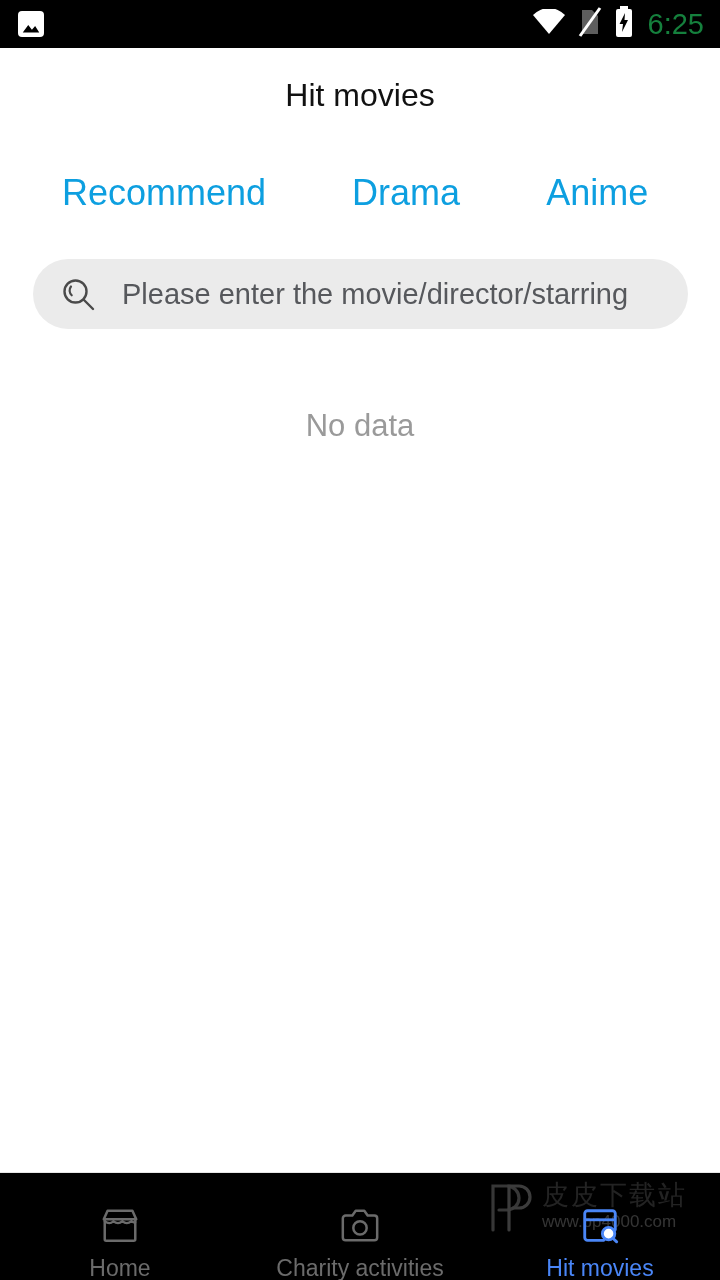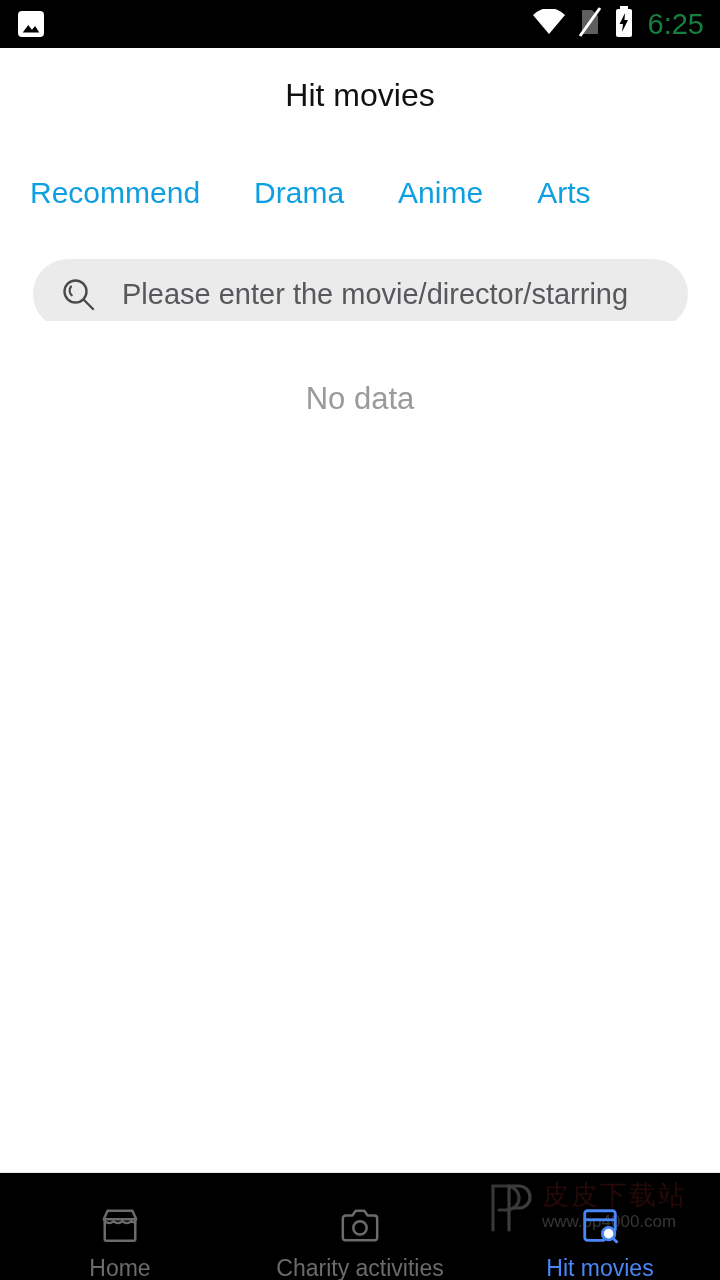--- a/index.html
+++ b/index.html
@@ -78,25 +78,26 @@
     top: 155px; left: 0;
     width: 720px;
     height: 76px;
     display: flex;
     align-items: center;
     overflow: hidden;
     background: #ffffff;
   }
   .tab-item {
     flex: 0 0 auto;
-    font-size: 30px;
+    font-size: 36px;
     color: #0d9fe0;
     white-space: nowrap;
     padding: 0 27px;
     line-height: 1;
+    margin-left: 32px;
   }
   .tab-item:first-child { padding-left: 30px; }
 
   
   .search-wrap {
     position: absolute;
     top: 259px;
     left: 33px;
     width: 655px;
     height: 70px;
@@ -118,21 +119,21 @@
   .search-placeholder {
     font-size: 29px;
     color: #56585c;
     white-space: nowrap;
     line-height: 1;
   }
 
   
   .content-area {
     position: absolute;
-    top: 321px; left: 0;
+    top: 348px; left: 0;
     width: 720px;
     height: 843px;
     background: #ffffff;
   }
   .empty-text {
     position: absolute;
     top: 62px;
     left: 0;
     width: 720px;
     text-align: center;
@@ -194,21 +195,21 @@
     width: 54px; height: 58px;
     display: flex; align-items: center; justify-content: center;
   }
   .wm-text {
     display: flex;
     flex-direction: column;
     gap: 4px;
   }
   .wm-cn {
     font-size: 27px;
-    color: #7f1d1d;
+    color: #737373;
     letter-spacing: 2px;
     line-height: 1;
   }
   .wm-url {
     font-size: 17px;
     color: #adadad;
     line-height: 1;
   }
 </style>
 </head>

